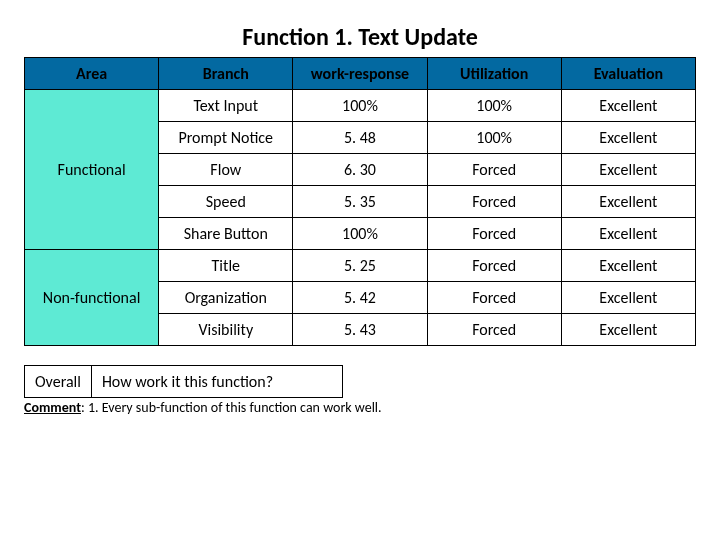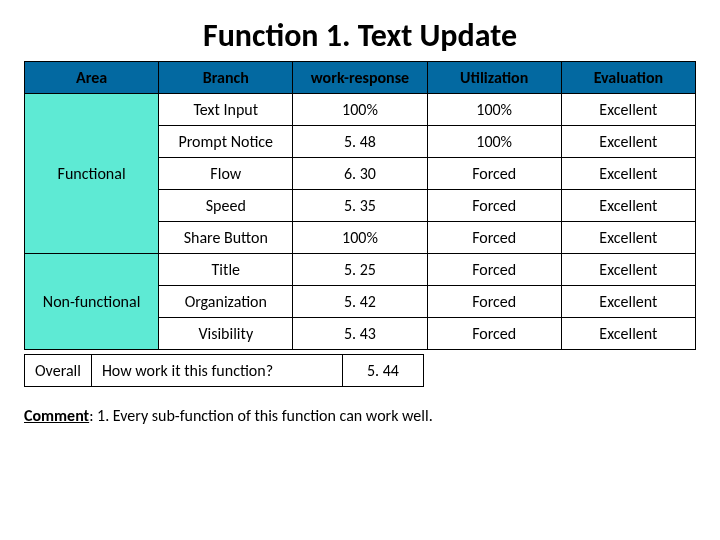--- a/index.html
+++ b/index.html
@@ -1,26 +1,26 @@
 <!DOCTYPE html>
 <html><head>
 <meta charset="utf-8">
 <style>
   html,body{margin:0;padding:0;width:720px;height:540px;background:#fff;font-family:Calibri,Arial,sans-serif;color:#000}
   .page{width:720px;height:540px;padding:12px 24px 0;box-sizing:border-box}
-  .title{font-size:32px;text-align:center;margin:4px 0 6px}
+  .title{font-size:24px;text-align:center;margin:10px 0 6px}
   table.grid{border-collapse:collapse;width:100%;table-layout:fixed}
   table.grid th,table.grid td{border:1.5px solid #000;text-align:center;vertical-align:middle;font-size:16px;padding:6px 4px}
   table.grid th{background:#0369a1;font-weight:700}
   table.grid td.area{background:#5eead4;font-weight:400}
-  .summary{margin-top:4px;display:flex;align-items:flex-end}
+  .summary{margin-top:19px;display:flex;align-items:flex-end}
   .summary .cell{border:1.5px solid #000;padding:6px 10px;font-size:16px;display:flex;align-items:center}
   .summary .wide{min-width:230px;border-left:none}
   .summary .val{min-width:60px;border-left:none;justify-content:center}
-  .comment{margin-top:18px;font-size:16px;line-height:1.4}
+  .comment{font-size:14px;line-height:1.4}
   .comment .lbl{font-weight:700;text-decoration:underline}
   .comment .indent{padding-left:74px}
 </style>
 </head>
 <body>
 
 <div class="page">
   <h1 class="title">Function 1. Text Update</h1>
 
   <table class="grid">
@@ -83,19 +83,18 @@
           <td>5. 43</td>
           <td>Forced</td>
           <td>Excellent</td>
         </tr>
       </tbody>
   </table>
 
   <div class="summary">
     <div class="cell">Overall</div>
     <div class="cell wide">How work it this function?</div>
-    <div class="cell val">5. 44</div>
   </div>
 
   <div class="comment">
     <span class="lbl">Comment</span><span>: </span><span>1. Every sub-function of this function can work well.</span><br>
   </div>
 </div>
 
 </body></html>

